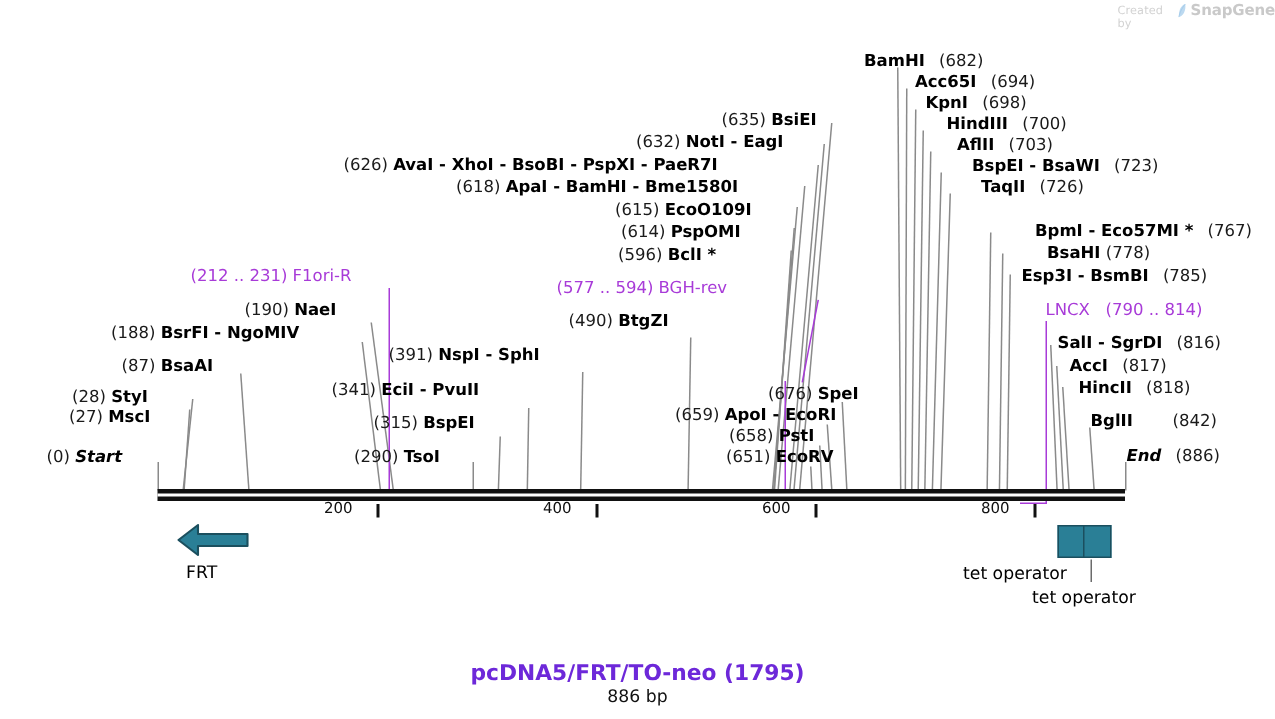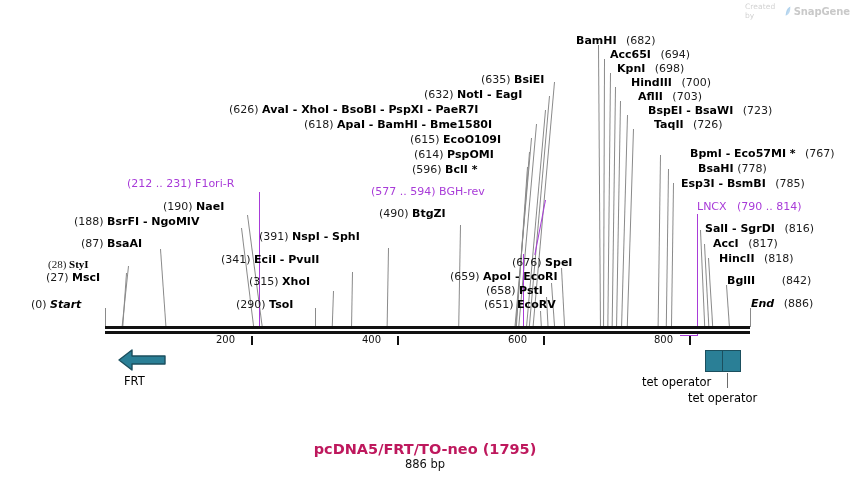--- a/index.html
+++ b/index.html
@@ -4,21 +4,21 @@
 <style>
   html,body{margin:0;padding:0;}
   body{
     width:850px;height:479px;background:#ffffff;overflow:hidden;
     font-family:"DejaVu Sans","Liberation Sans",sans-serif;
     -webkit-font-smoothing:antialiased;
   }
   #map{position:relative;width:850px;height:479px;}
 
   
-  .watermark{position:absolute;top:2px;left:745px;display:flex;align-items:center;gap:3px;}
+  .watermark{position:absolute;top:2px;left:745px;display:flex;gap:3px;}
   .wm-created{font-size:7.5px;color:#d2d2d2;letter-spacing:.1px;}
   .wm-leaf{width:7px;height:11px;}
   .wm-name{font-size:10px;color:#c9c9c9;font-weight:600;letter-spacing:-.1px;}
 
   
   .lbl{position:absolute;white-space:nowrap;font-size:11px;line-height:11px;color:#000;}
   .lbl .pos{font-weight:400;color:#1a1a1a;}
   .lbl .enz{font-weight:bold;color:#000;}
   .lbl.feat{color:#a83bd8;}
   .lbl.feat .pos,.lbl.feat .enz{color:#a83bd8;font-weight:400;}
@@ -38,21 +38,21 @@
 
   
   .frt-arrow{position:absolute;}
   .featbox{position:absolute;background:#b9bcc0;border:1px solid #4e5256;
            font-size:11.5px;color:#000;text-align:center;line-height:17px;height:17px;}
   .tetbox{position:absolute;background:#2a7f96;border:1px solid #1b4f5e;height:20px;}
   .featlabel{position:absolute;font-size:11.5px;color:#000;white-space:nowrap;}
   .tetline{position:absolute;background:#6b6b6b;width:1px;}
 
   
-  .title{position:absolute;width:850px;text-align:center;font-size:14.5px;font-weight:bold;color:#be185d;}
+  .title{position:absolute;width:850px;text-align:center;font-size:14.5px;font-weight:bold;color:#6d28d9;}
   .subtitle{position:absolute;width:850px;text-align:center;font-size:11.5px;color:#111;}
 </style>
 </head>
 <body>
 
 <div id="map">
 
   <div class="watermark">
     <span class="wm-created">Created by</span>
     <svg class="wm-leaf" viewBox="0 0 7 11">
@@ -113,21 +113,21 @@
   <div class="pfoot" style="left:680px;top:335px;width:18px;"></div>
 
   <div class="lbl term" style="left:31px;top:299px;">
     <span class="pos">(0)</span>
     <span class="enz">Start</span>
   </div>
   <div class="lbl" style="left:46px;top:272px;">
     <span class="pos">(27)</span>
     <span class="enz">MscI</span>
   </div>
-  <div class="lbl" style="left:48px;top:259px;font-family:Liberation Serif, serif;">
+  <div class="lbl" style="left:48px;top:259px;">
     <span class="pos">(28)</span>
     <span class="enz">StyI</span>
   </div>
   <div class="lbl" style="left:81px;top:238px;">
     <span class="pos">(87)</span>
     <span class="enz">BsaAI</span>
   </div>
   <div class="lbl" style="left:74px;top:216px;">
     <span class="pos">(188)</span>
     <span class="enz">BsrFI - NgoMIV</span>
@@ -135,21 +135,21 @@
   <div class="lbl" style="left:163px;top:201px;">
     <span class="pos">(190)</span>
     <span class="enz">NaeI</span>
   </div>
   <div class="lbl" style="left:236px;top:299px;">
     <span class="pos">(290)</span>
     <span class="enz">TsoI</span>
   </div>
   <div class="lbl" style="left:249px;top:276px;">
     <span class="pos">(315)</span>
-    <span class="enz">XhoI</span>
+    <span class="enz">BspEI</span>
   </div>
   <div class="lbl" style="left:221px;top:254px;">
     <span class="pos">(341)</span>
     <span class="enz">EciI - PvuII</span>
   </div>
   <div class="lbl" style="left:259px;top:231px;">
     <span class="pos">(391)</span>
     <span class="enz">NspI - SphI</span>
   </div>
   <div class="lbl" style="left:379px;top:208px;">

